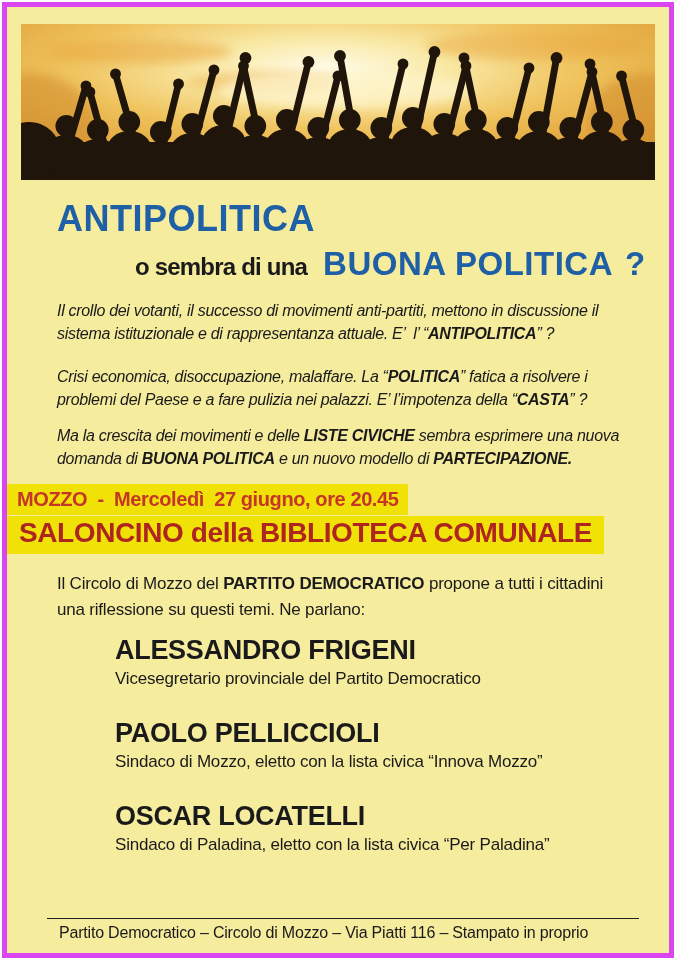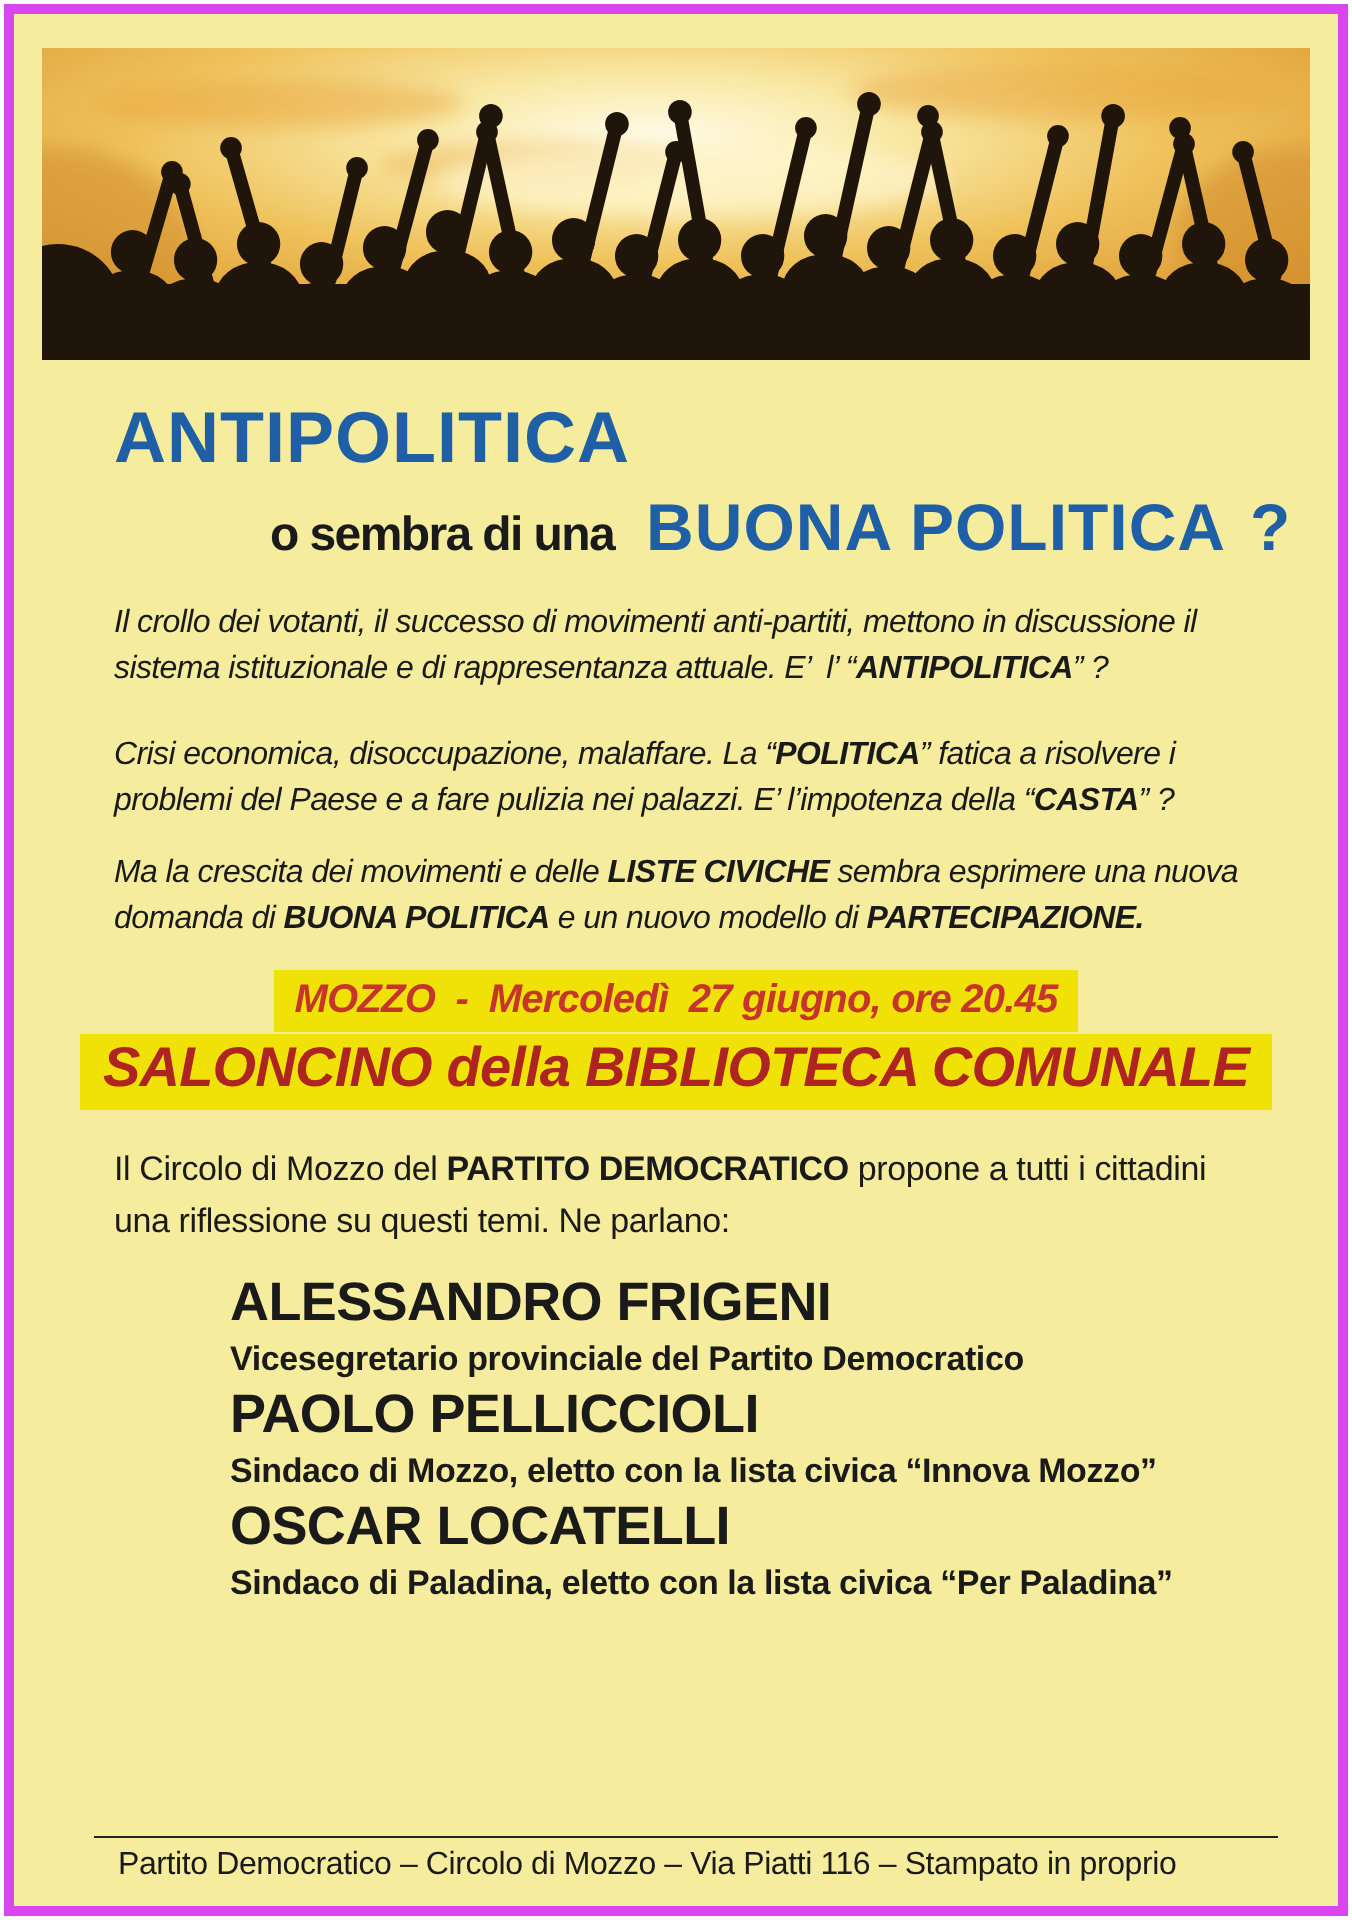--- a/index.html
+++ b/index.html
@@ -22,37 +22,37 @@
   .sub-pre{font-size:24px;font-weight:bold;letter-spacing:-.8px;color:var(--ink,#1A1A1A);}
   .sub-main{font-size:33px;font-weight:bold;color:var(--accent_blue,#1F5FA6);margin-left:16px;letter-spacing:.5px;}
   .sub-q{font-size:33px;font-weight:bold;color:var(--accent_blue,#1F5FA6);margin-left:12px;}
   p.body{
     margin:13px 34px 0 50px;font-size:16px;line-height:23px;
     letter-spacing:-.3px;white-space:pre-wrap;
   }
   p.body.first{margin-top:20px;}
   .it{font-style:italic;}
   p.body b{font-weight:bold;}
-  .event{text-align:center;margin-top:14px;line-height:1;font-style:italic;}
+  .event{text-align:left;margin-top:14px;line-height:1;}
   .evt1{
     display:inline-block;background:var(--highlight_yellow,#F0E206);
     color:var(--date_red,#C5352A);font-weight:bold;font-size:20px;
     padding:5px 10px 6px;white-space:pre;letter-spacing:-.4px;
   }
   .evt2{
     display:inline-block;background:var(--highlight_yellow,#F0E206);
     color:var(--location_red,#AE2420);font-weight:bold;font-size:28px;
     padding:3px 12px 7px;margin-top:1px;letter-spacing:-.4px;white-space:pre;
   }
   p.intro{font-size:17px;line-height:26px;margin-top:17px;font-style:normal;letter-spacing:-.2px;}
   .speakers{margin:12px 40px 0 108px;}
-  .speaker{margin-top:2px;}
+  .speaker{margin-top:29px;}
   .speaker:first-child{margin-top:0;}
   .sp-name{font-size:27px;line-height:30px;font-weight:bold;letter-spacing:-.3px;}
-  .sp-role{font-size:17px;line-height:21px;margin-top:3px;letter-spacing:-.2px;font-weight:bold;}
+  .sp-role{font-size:17px;line-height:21px;margin-top:3px;letter-spacing:-.2px;}
   .footer{position:absolute;left:40px;right:30px;bottom:11px;}
   .foot-line{border-top:1.6px solid #222;}
   .foot-text{font-size:16px;padding:5px 0 0 12px;letter-spacing:-.2px;}
 </style>
 </head>
 <body>
 
 <div class="flyer">
 
   <div class="photo">

